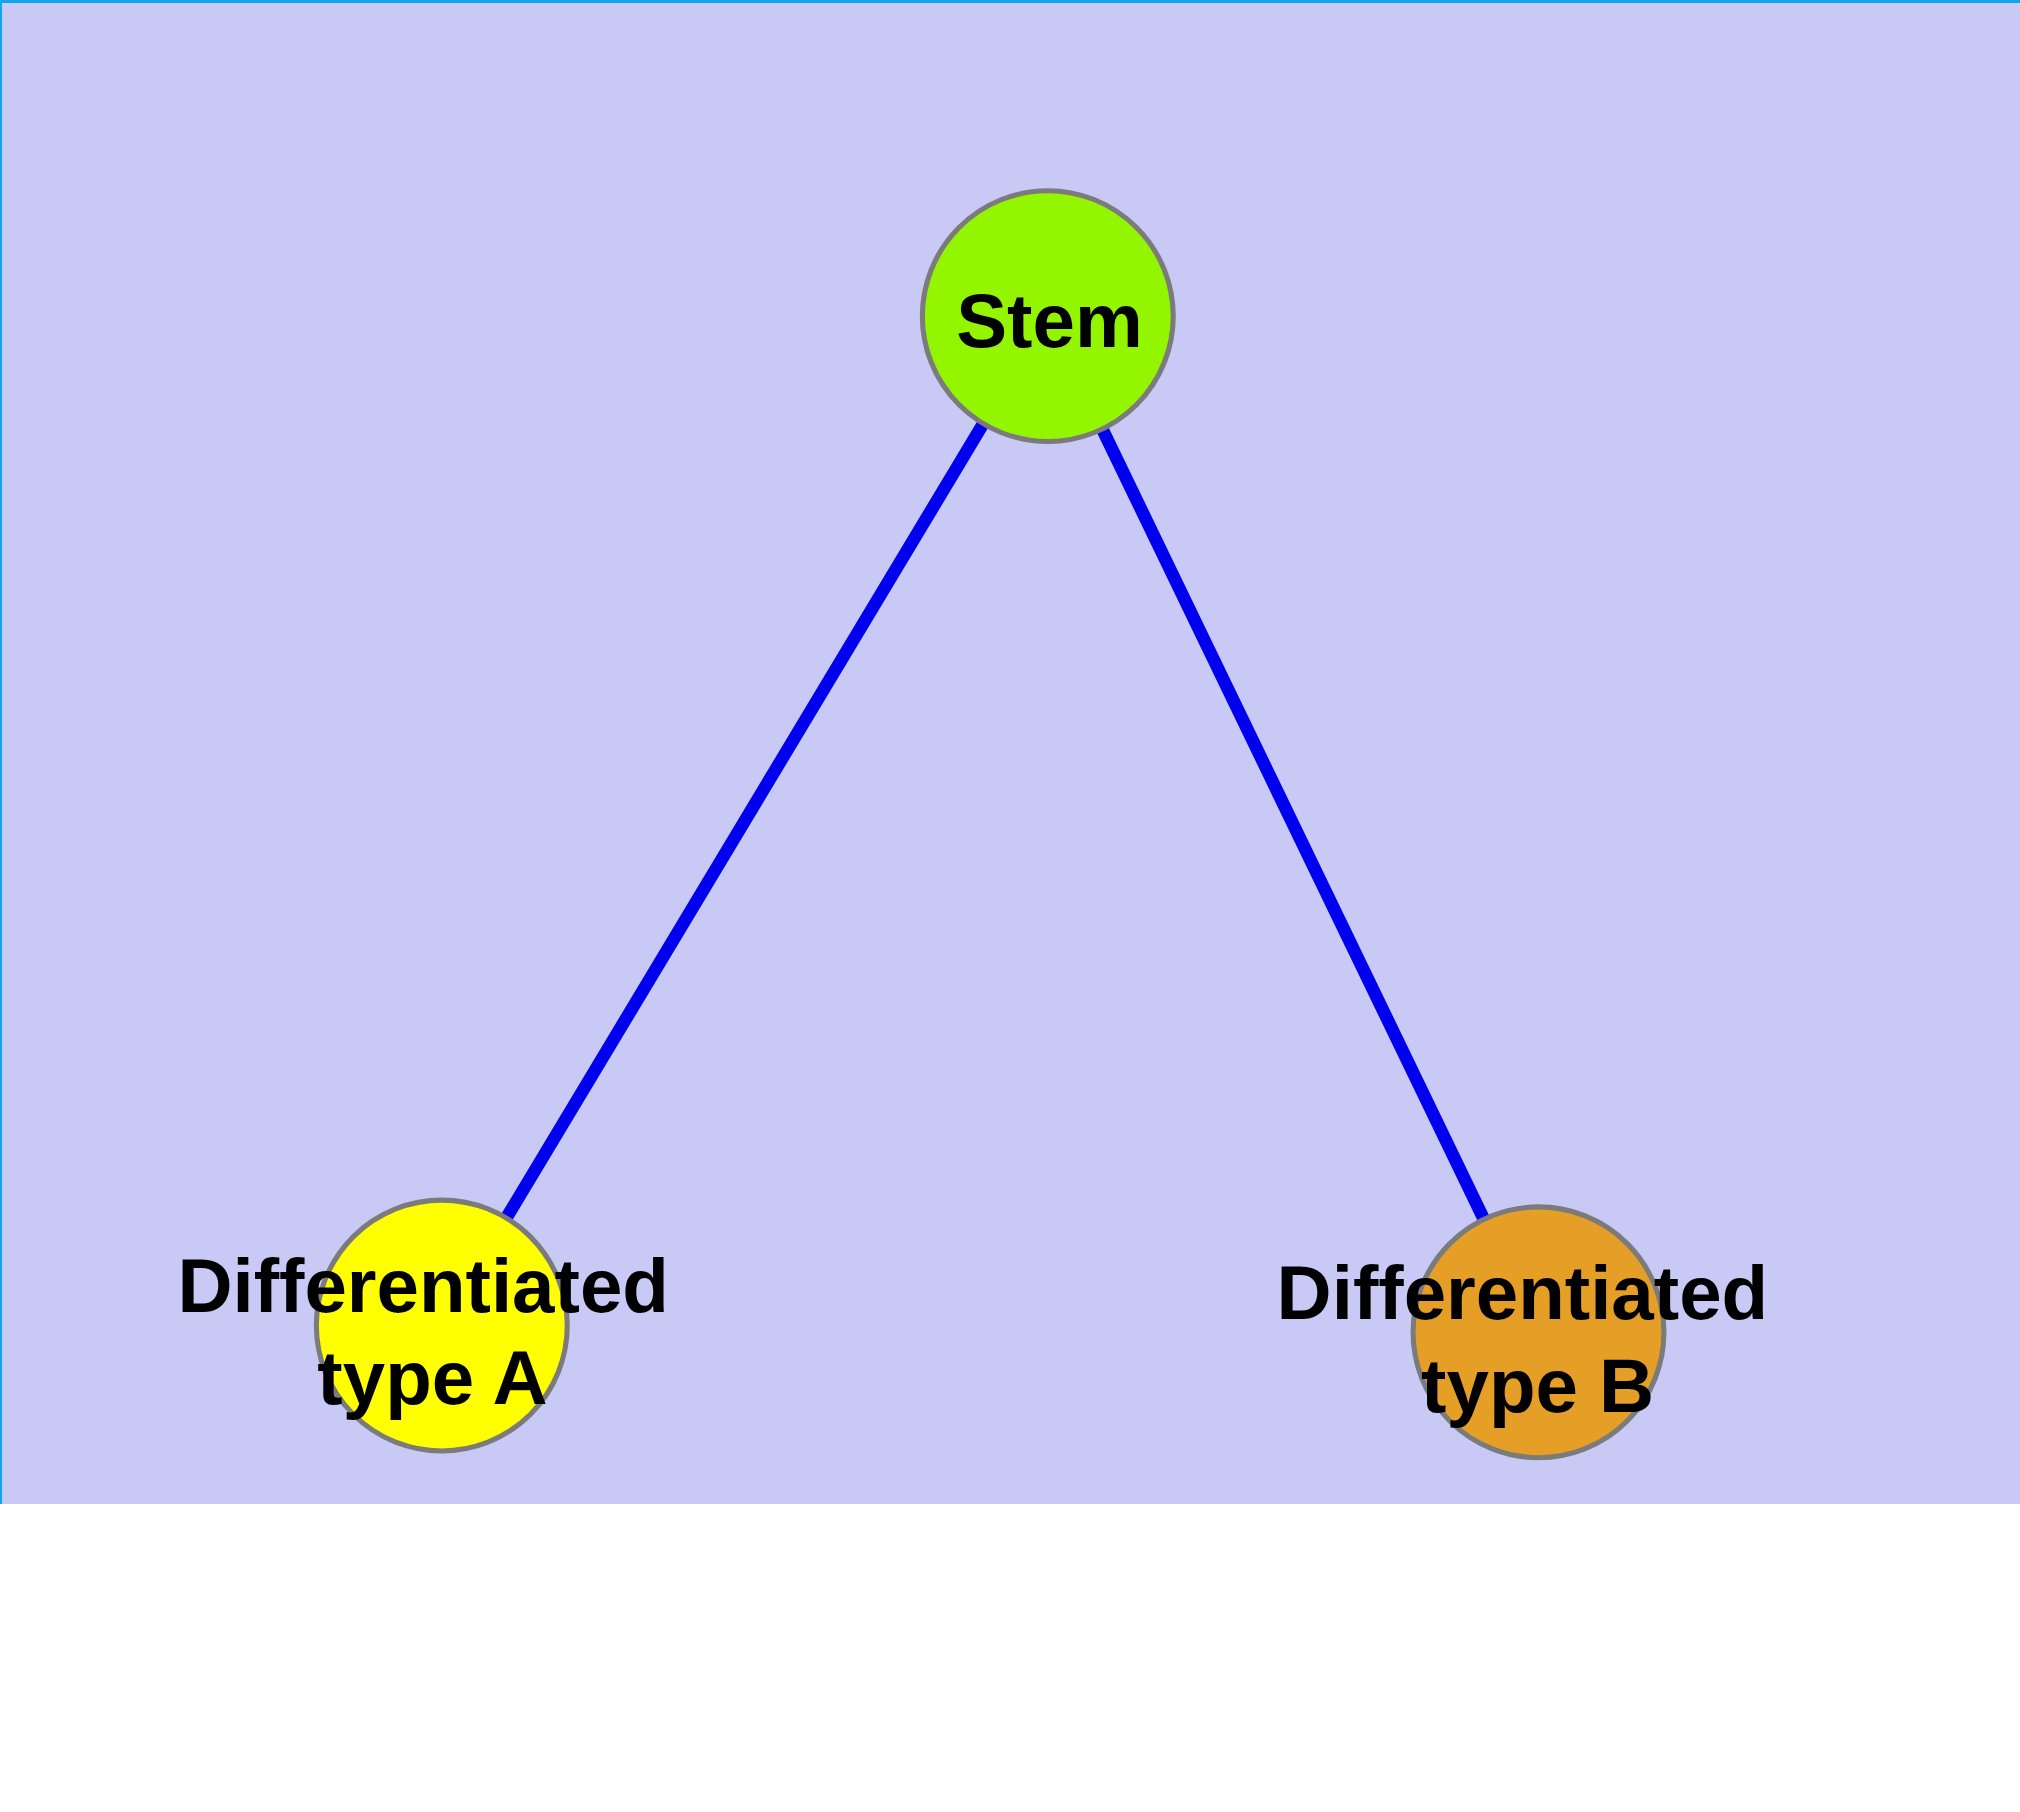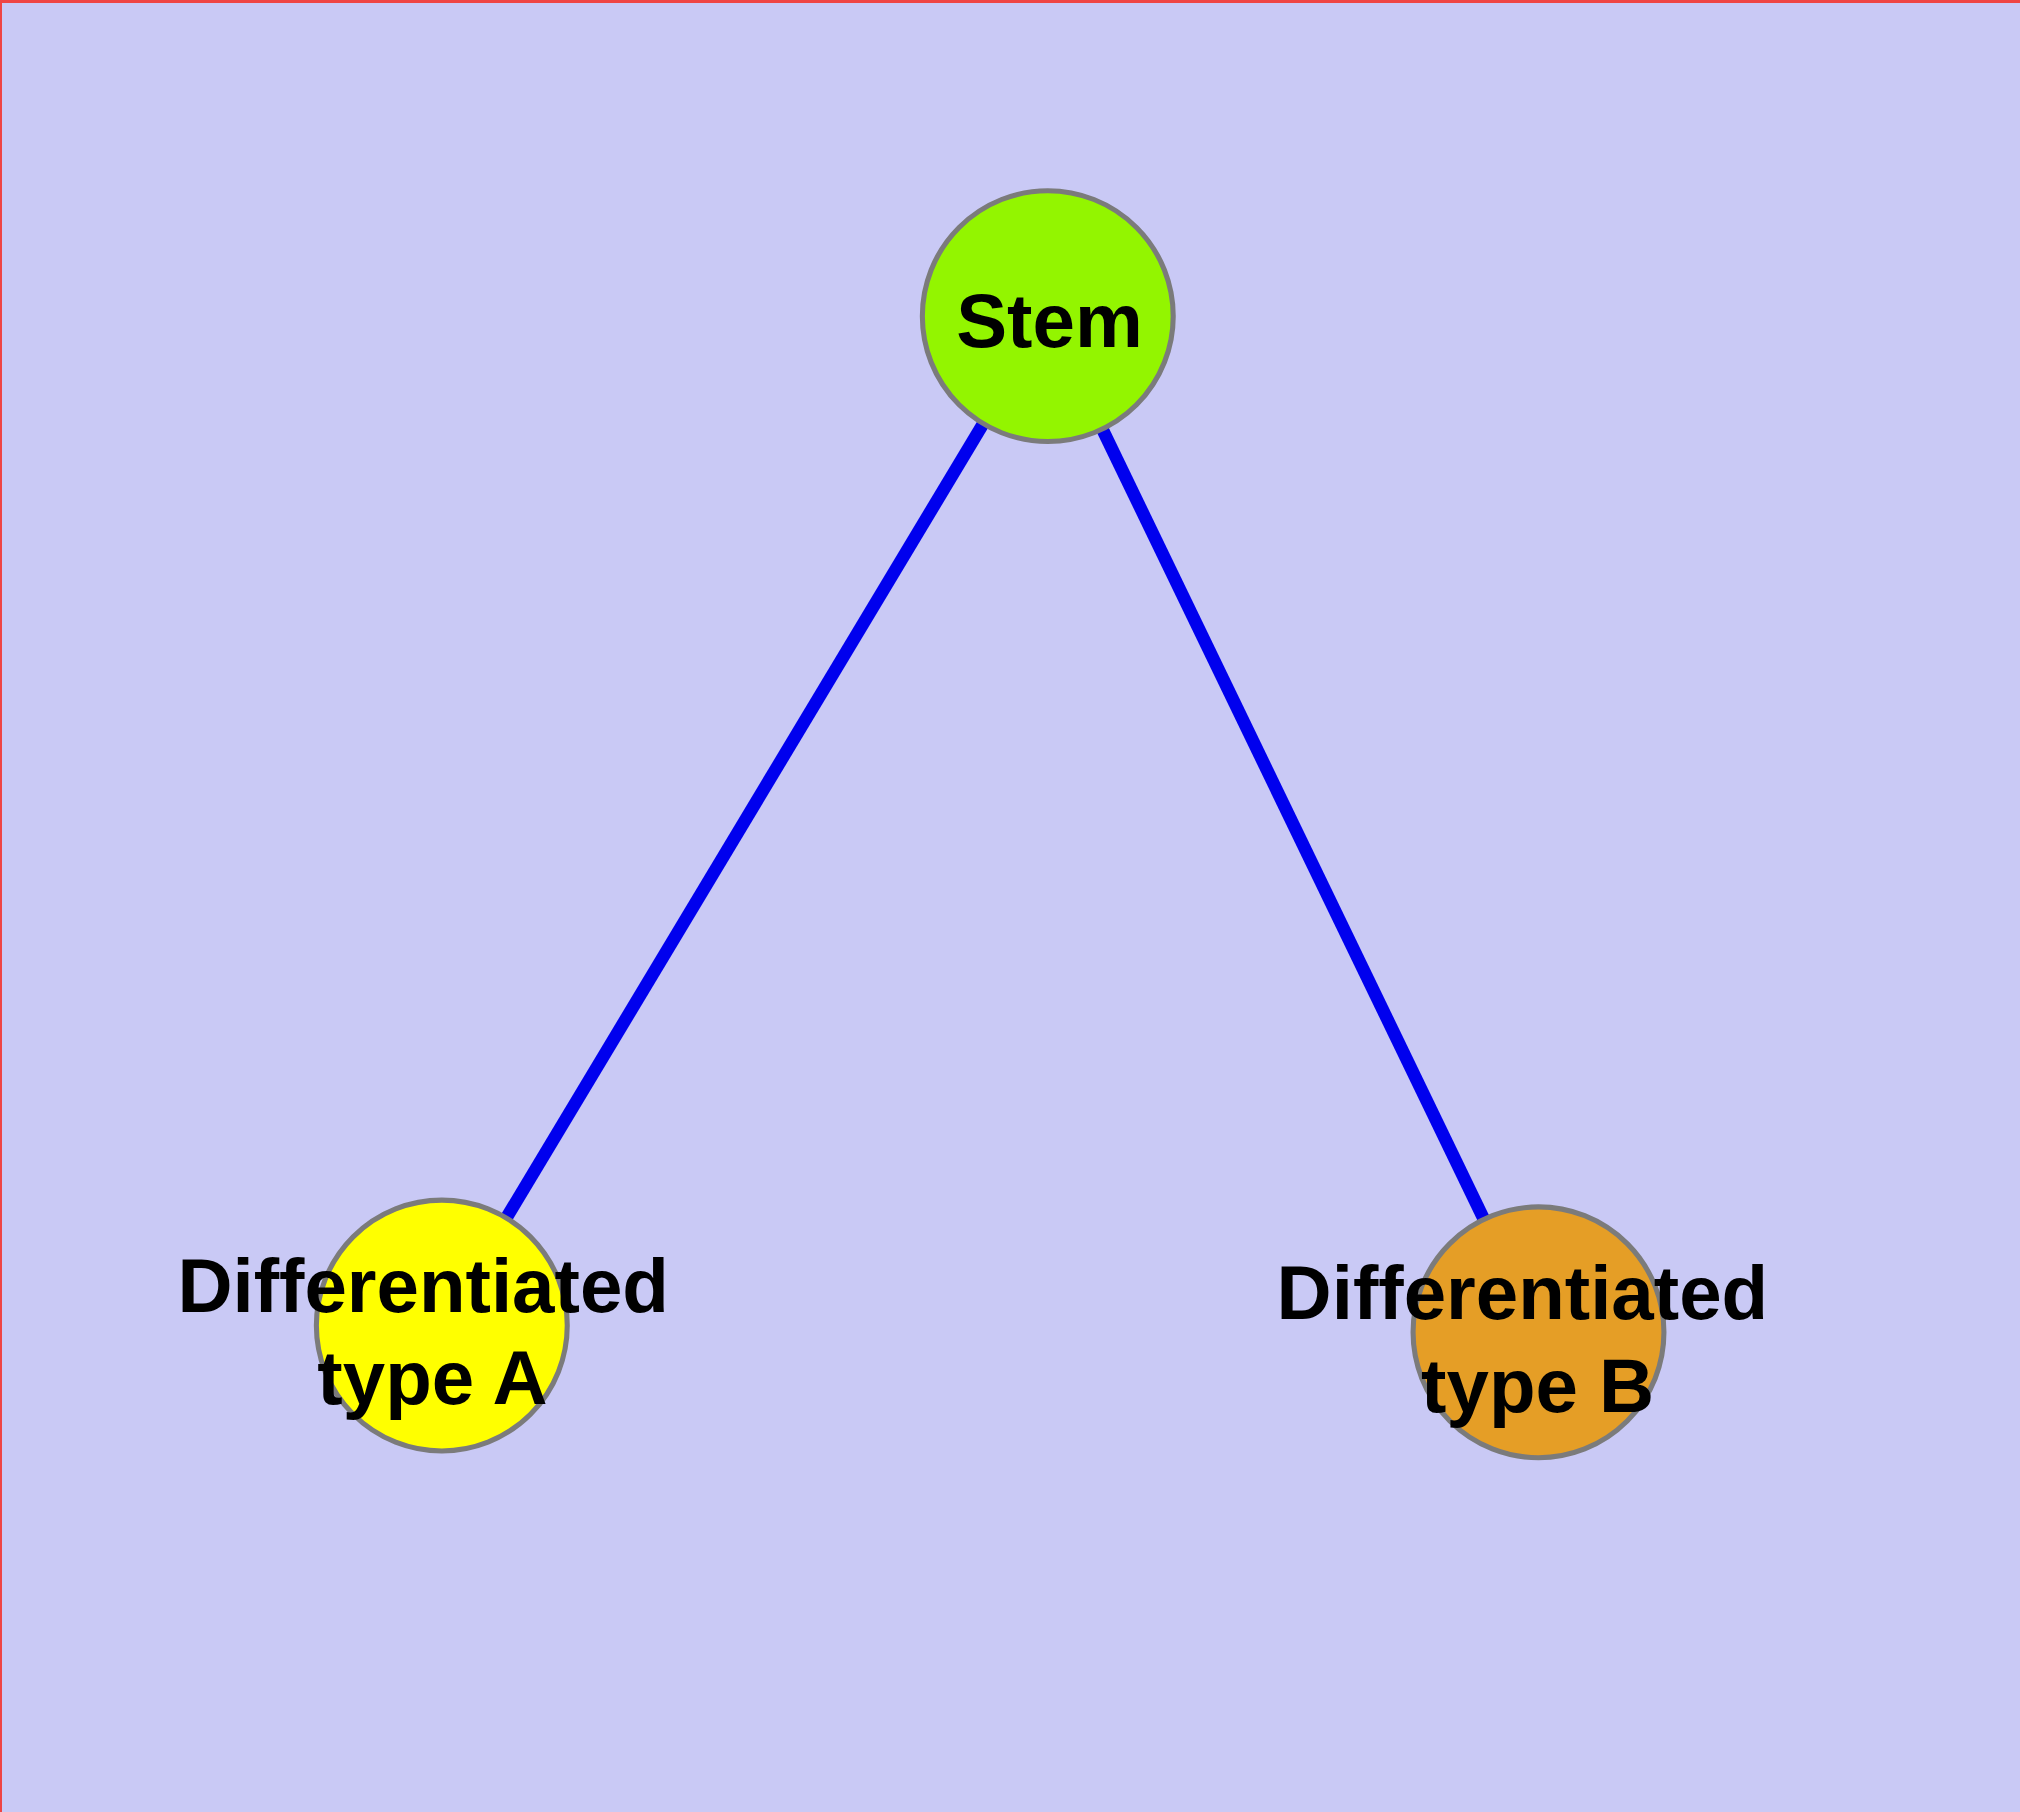--- a/index.html
+++ b/index.html
@@ -3,22 +3,22 @@
 <meta charset="utf-8">
 <style>
   html, body {
     margin: 0;
     padding: 0;
     background: #ffffff;
   }
   .stage {
     position: relative;
     width: 2021px;
-    height: 1812px;
-    background: #ef4444;
+    height: 1504px;
+    background: #0ea5e9;
     overflow: hidden;
     font-family: "Liberation Sans", sans-serif;
   }
   
   .plot-bg {
     position: absolute;
     left: 1.7px;
     top: 2.5px;
     width: 2019px;
     height: 1810px;

